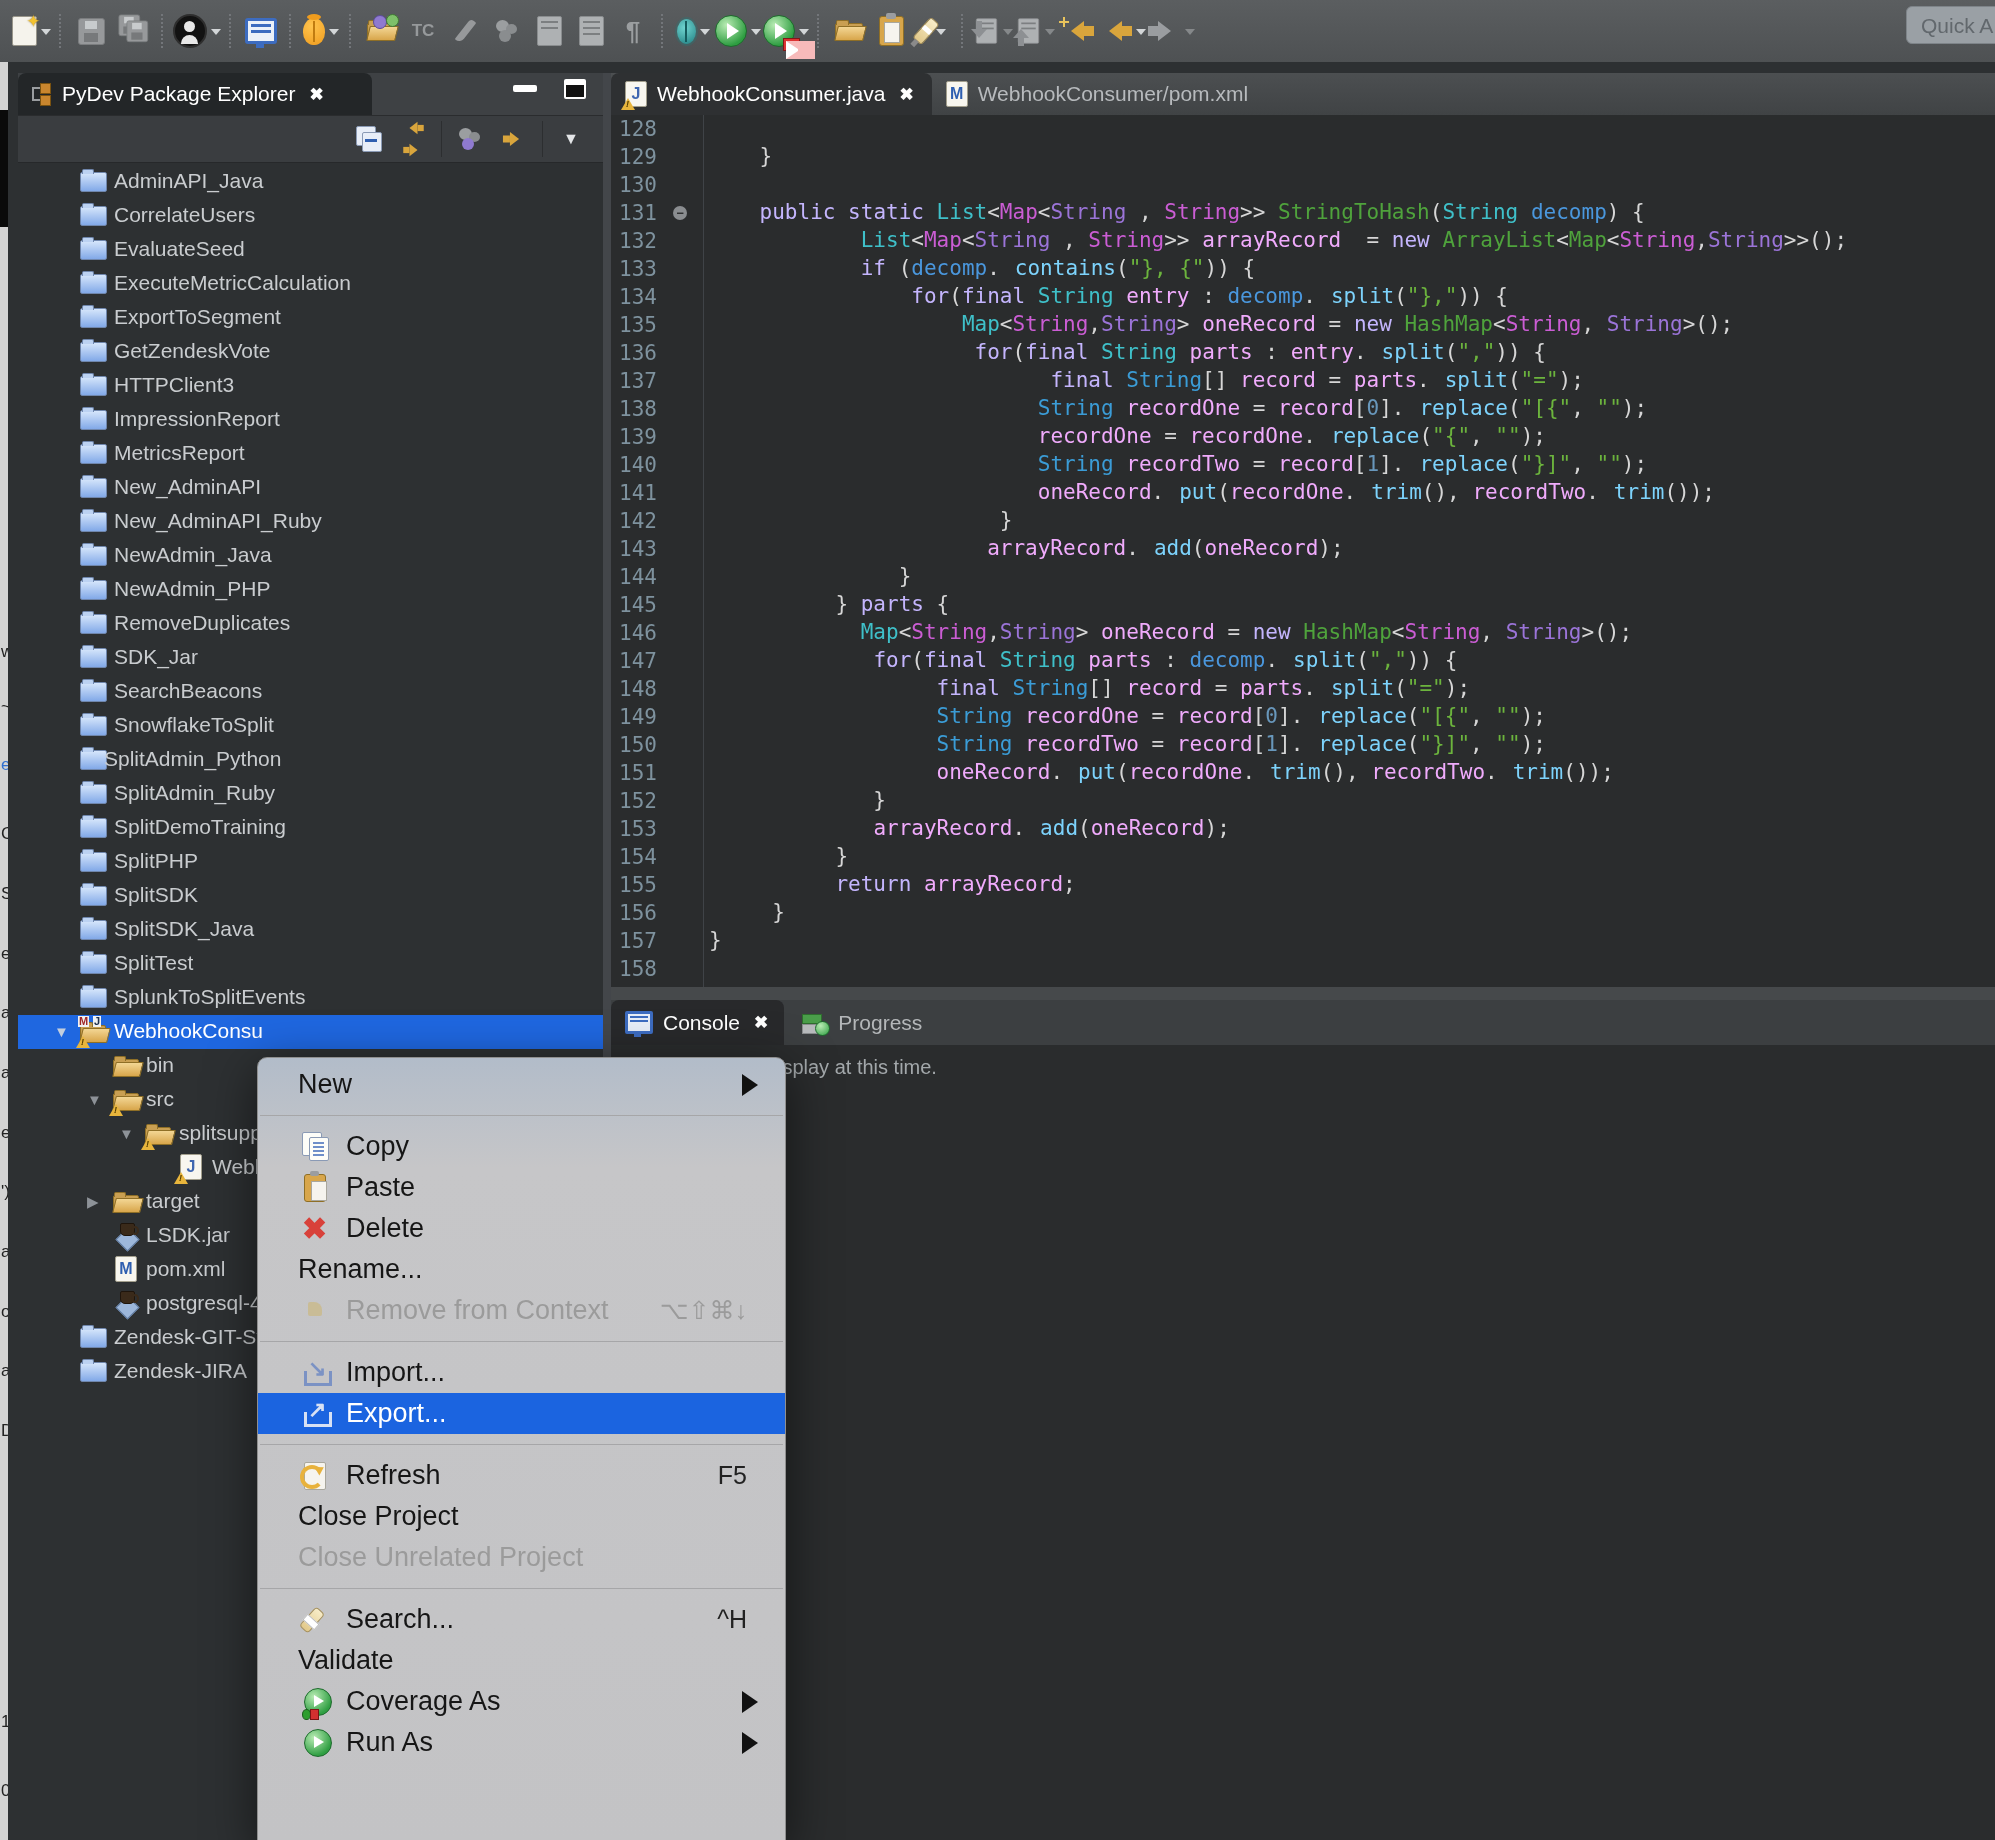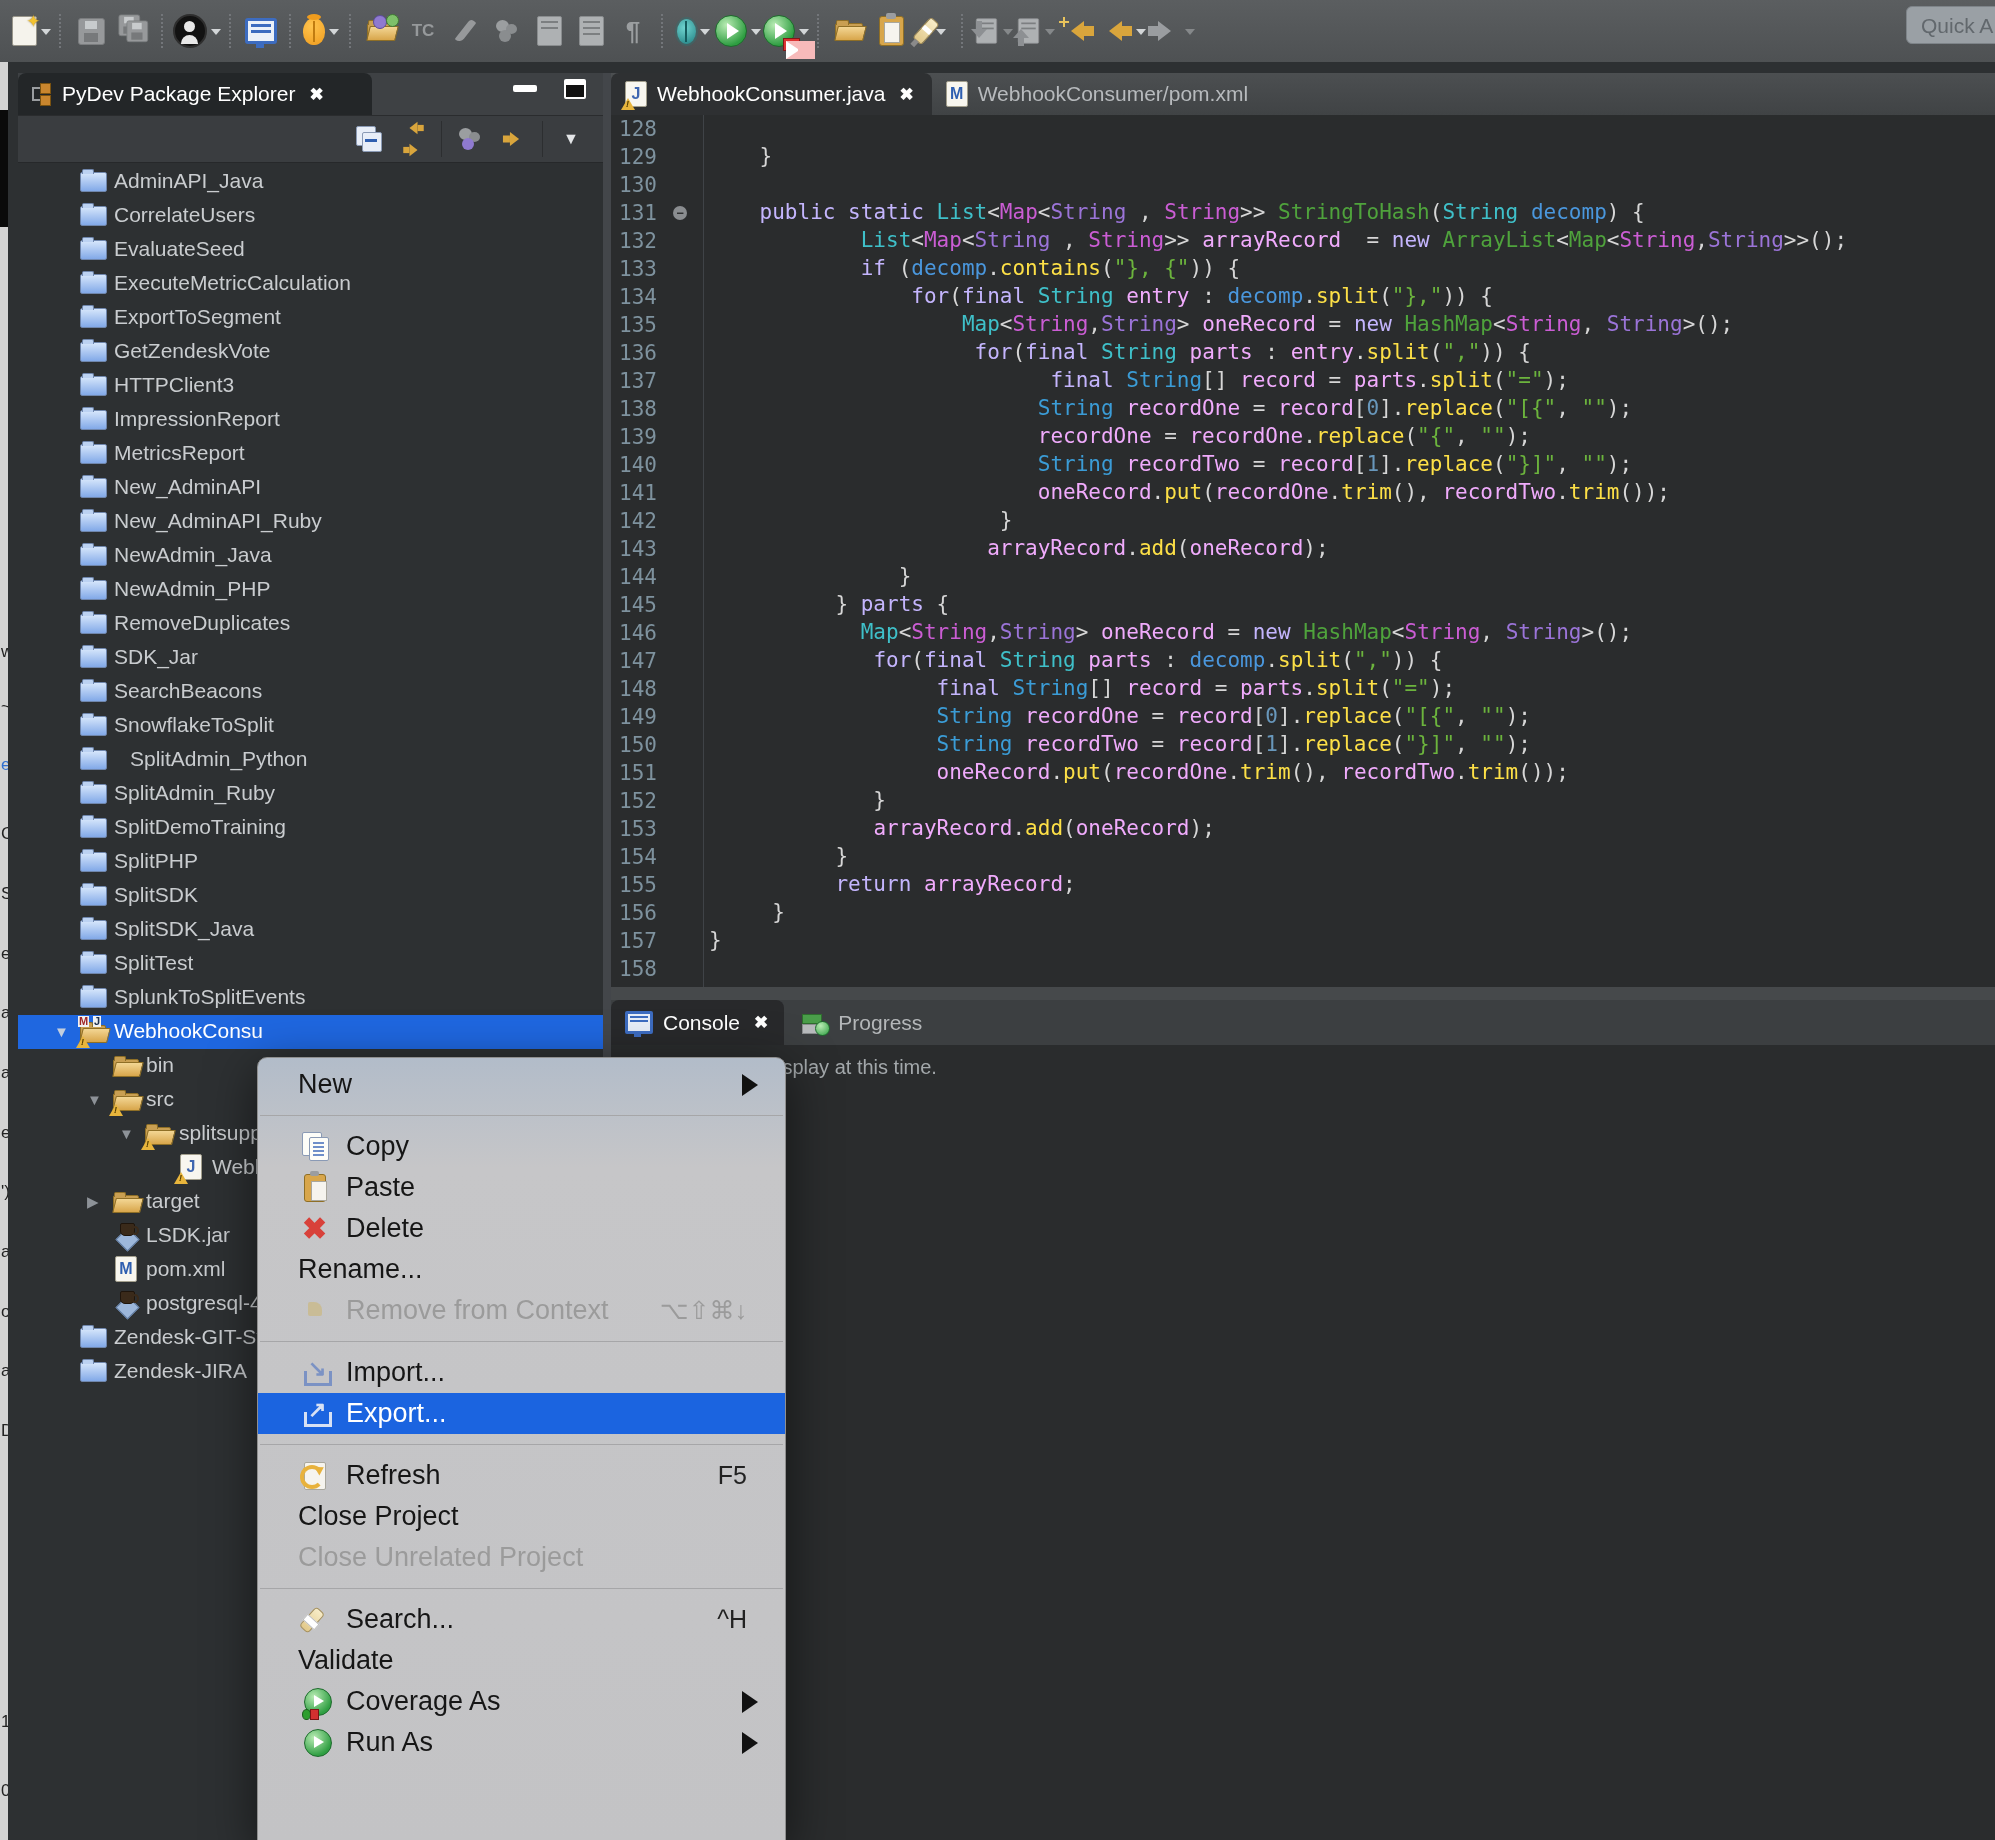--- a/index.html
+++ b/index.html
@@ -147,21 +147,21 @@
   .edtab .lbl{font-size:21px;margin-left:10px;}
   .edtab.inact{color:#b7babd;}
   .edtab .fico{position:relative;width:22px;height:26px;margin-left:14px;}
   .edtab .jpage{left:0;bottom:0;}
   #gutter{left:0;top:42px;width:92px;height:886px;background:#2a2c2d;border-right:1px solid #3f4347;}
   .lnrow{height:28px;position:relative;color:#7e929e;font-family:"DejaVu Sans Mono",monospace;font-size:21px;line-height:28px;padding-left:8px;}
   .fold{position:absolute;left:62px;top:7px;width:14px;height:14px;border-radius:50%;background:#8a8d90;color:#2a2c2d;font-size:12px;line-height:14px;text-align:center;font-weight:bold;}
   #code{left:98px;top:41px;width:1284px;height:887px;overflow:hidden;}
   .cl{height:28px;white-space:pre;font-family:"DejaVu Sans Mono",monospace;font-size:21px;line-height:28px;}
   .tk-kw{color:#c4b5fd;} .tk-cy{color:#3fc0c9;} .tk-mg{color:#cb5dd4;} .tk-pu{color:#9b74d8;}
-  .tk-bl{color:#3b9cd6;} .tk-pb{color:#4a97dd;} .tk-gr{color:#4fa33c;} .tk-lm{color:#fde047;}
+  .tk-bl{color:#3b9cd6;} .tk-pb{color:#4a97dd;} .tk-gr{color:#4fa33c;} .tk-lm{color:#7dd3fc;margin-left:15px;}
   .tk-st{color:#6cb43d;} .tk-v{color:#f0abfc;} .tk-nm{color:#6897bb;} .tk-p{color:#d6d6d6;}
 
   
   #divider{left:611px;top:987px;width:1385px;height:13px;background:#46494b;}
   #console{left:611px;top:1000px;width:1385px;height:841px;background:#2a2c2d;}
   #con-tabs{left:0;top:0;width:1385px;height:45px;background:#3c3f41;display:flex;align-items:center;}
   .contab{height:45px;display:flex;align-items:center;position:relative;}
   .contab.act{background:#28292b;border-radius:8px 8px 0 0;color:#fff;}
   .contab .lbl{font-size:21px;margin-left:10px;}
   .contab.inact{color:#b4b7b9;}
@@ -608,21 +608,21 @@
           </span>
         </span>
         <span class="tlabel" style="left:96px">SnowflakeToSplit</span>
       </div>
       <div class="trow">
         <span class="tico2" style="left:62px">
           <span class="fproj">
             <i class="ftab"></i>
           </span>
         </span>
-        <span class="tlabel" style="left:112px">SplitAdmin_Python</span>
+        <span class="tlabel" style="left:86px">SplitAdmin_Python</span>
       </div>
       <div class="trow">
         <span class="tico2" style="left:62px">
           <span class="fproj">
             <i class="ftab"></i>
           </span>
         </span>
         <span class="tlabel" style="left:96px">SplitAdmin_Ruby</span>
       </div>
       <div class="trow">

